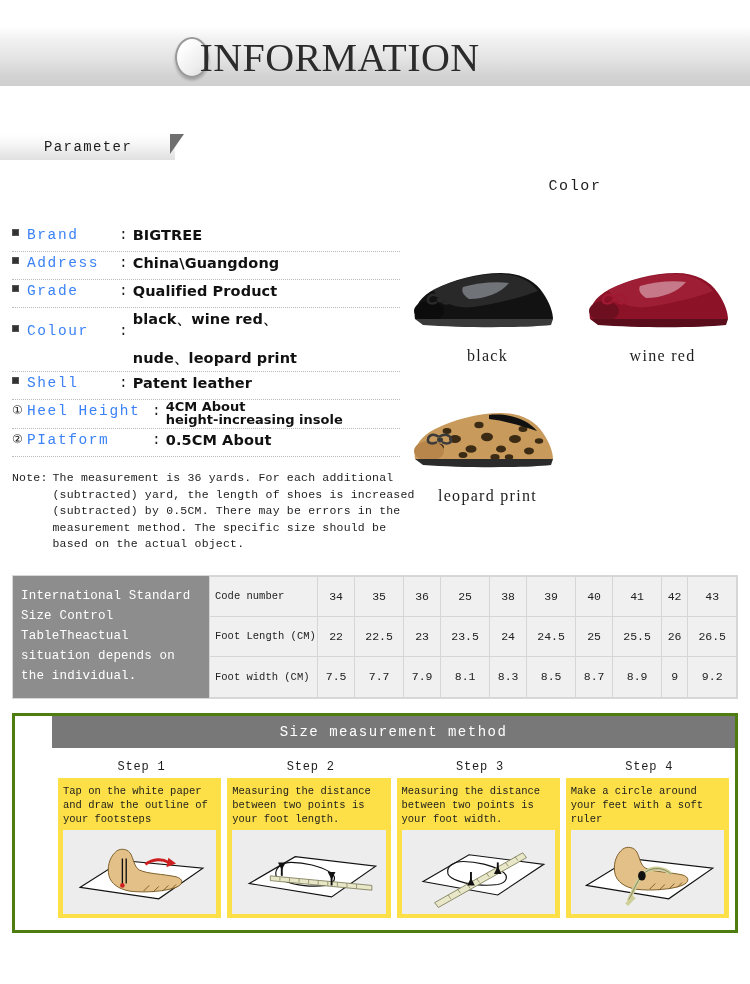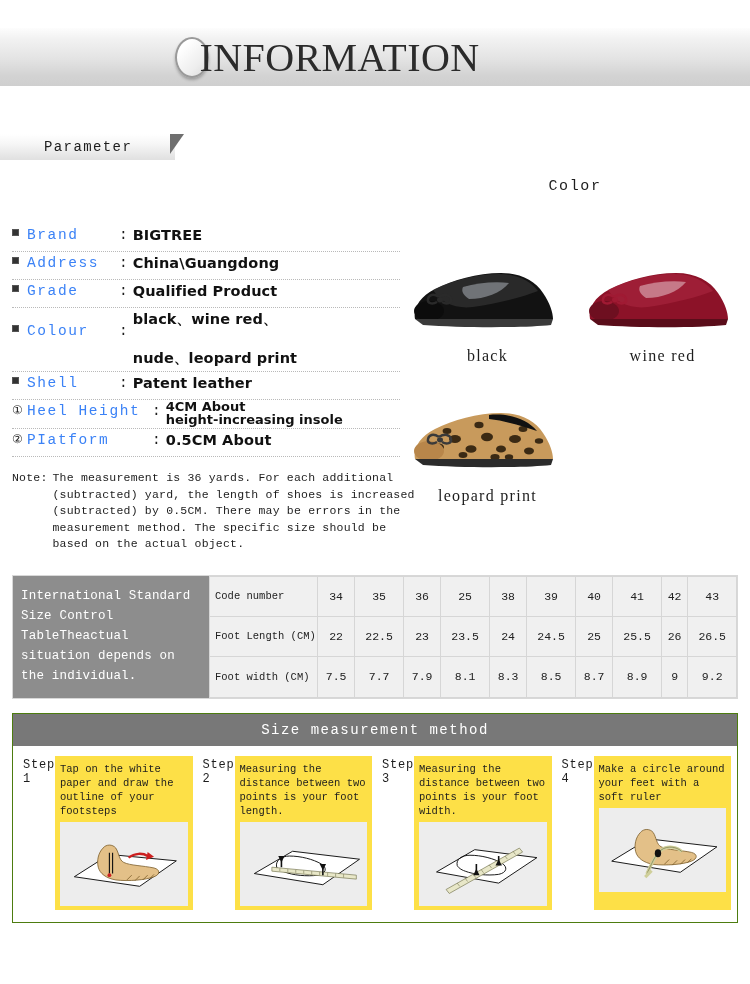--- a/index.html
+++ b/index.html
@@ -73,25 +73,25 @@
   
   .size-wrap{margin:22px 12px 0 12px;display:flex;border:1px solid #d8d8d8;box-sizing:border-box;}
   .size-left{width:196px;flex:0 0 196px;background:#8d8d8d;color:#fff;
     font-size:12.5px;line-height:20px;letter-spacing:.2px;padding:10px 8px 12px 8px;box-sizing:border-box;}
   .size-tbl{flex:1;border-collapse:collapse;background:#f0f0f0;}
   .size-tbl td{border:1px solid #d6d6d6;text-align:center;font-size:11.5px;color:#222;
     height:31px;background:#f0f0f0;}
   .size-tbl td.hdr{text-align:left;padding-left:5px;font-size:10.5px;white-space:nowrap;width:66px;}
 
   
-  .meas{margin:14px 12px 0 12px;border:1px solid #4d7c0f;box-sizing:border-box;}
+  .meas{margin:14px 12px 0 12px;border:3px solid #4d7c0f;box-sizing:border-box;padding-left:37px;}
   .meas-head{background:#787878;color:#fff;text-align:center;font-size:14px;letter-spacing:1.5px;
     padding:8px 0;}
   .meas-body{display:flex;padding:10px 6px 12px 6px;background:#fff;gap:6px;}
-  .step{flex:1;display:flex;flex-direction:row;}
+  .step{flex:1;display:flex;flex-direction:column;align-items:center;}
   .step-title{font-size:12px;letter-spacing:.8px;color:#1d1d1d;padding:2px 0 4px 4px;}
   .step-card{background:#fde047;padding:6px 5px 4px 5px;}
   .step-text{font-size:10.5px;line-height:14px;color:#1d1d1d;min-height:28px;}
   .step-img{width:100%;height:84px;display:block;margin-top:4px;background:#ededed;}
 </style>
 </head>
 <body>
 
 <div class="banner">
   <div class="banner-inner">

